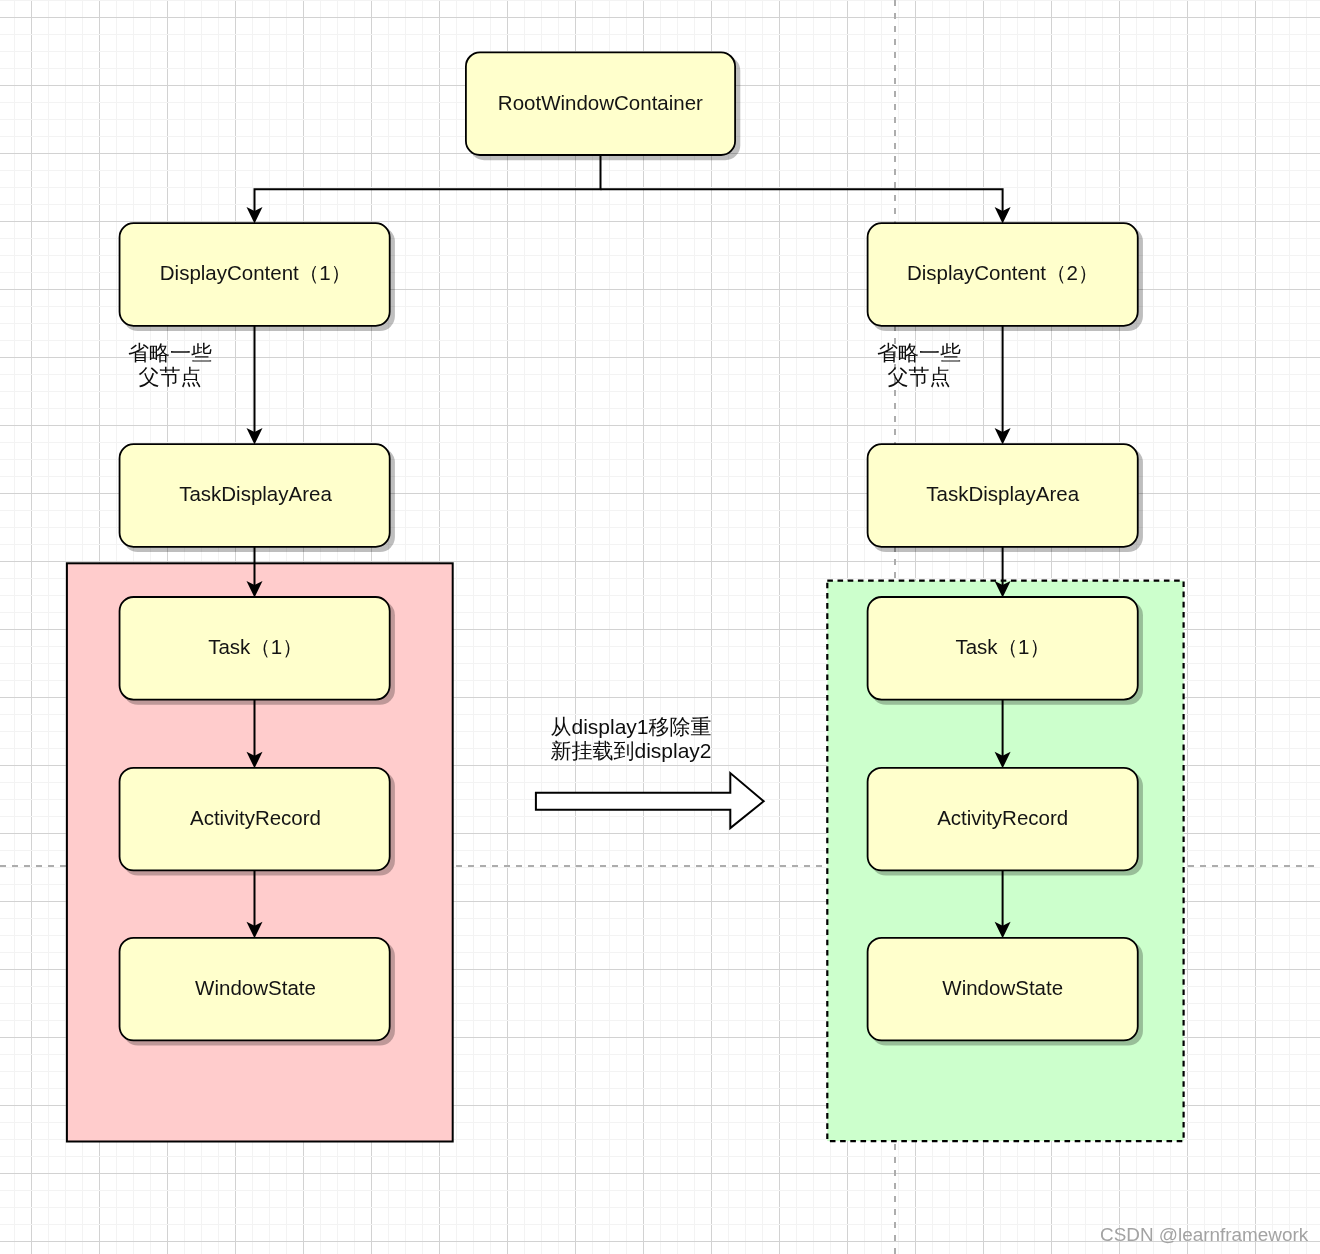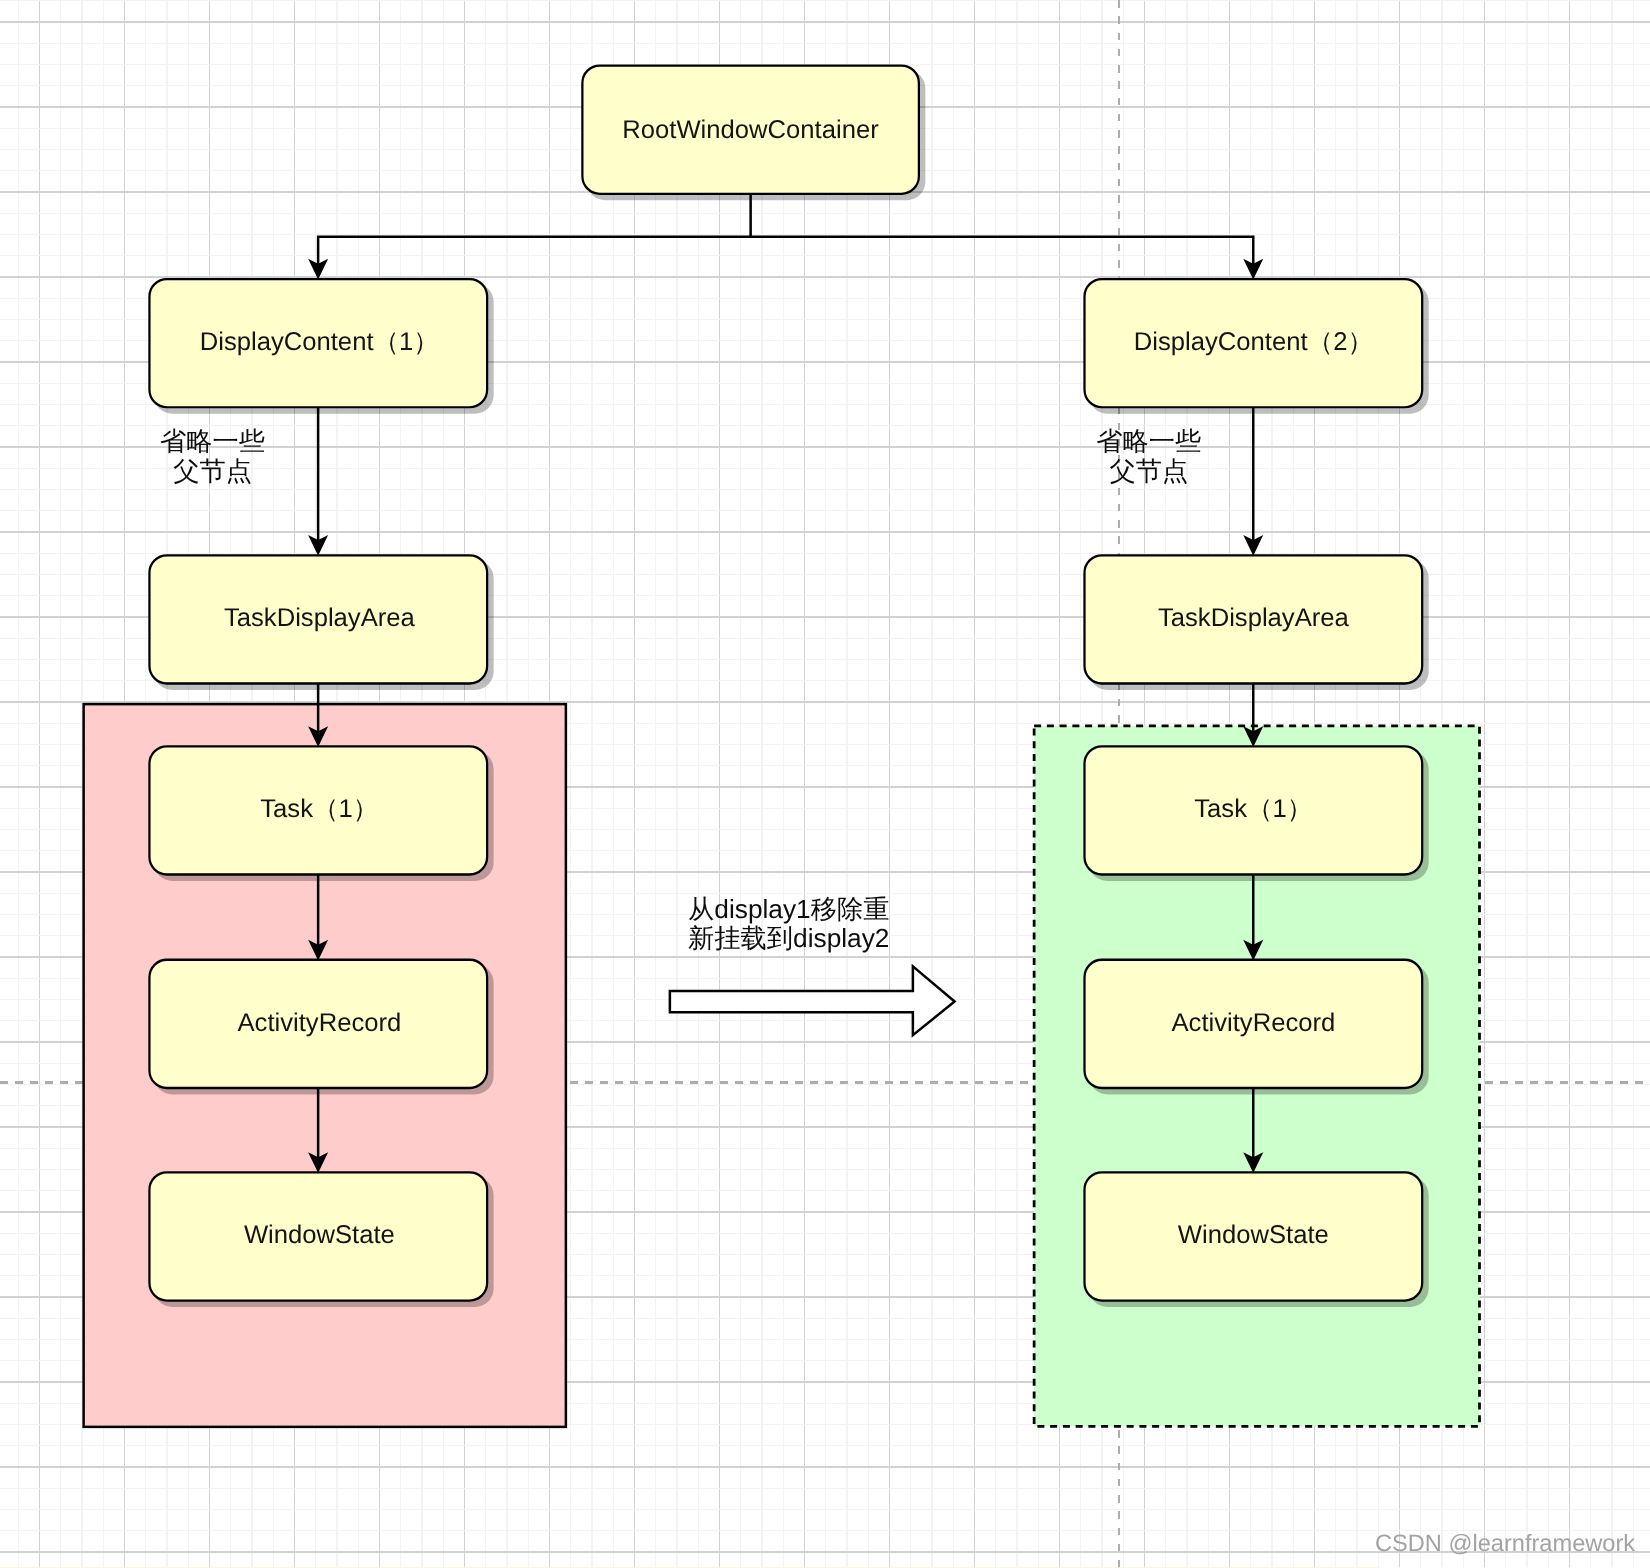--- a/index.html
+++ b/index.html
@@ -1,19 +1,19 @@
 <!DOCTYPE html>
 <html><head>
 <meta charset="utf-8">
 <title>WindowContainer hierarchy diagram</title>
 <style>
   html,body{margin:0;padding:0;background:#ffffff;}
   body{width:1320px;height:1254px;overflow:hidden;
        font-family:"Liberation Sans",sans-serif;}
-  #canvas{position:relative;width:1104px;height:1254px;background:#fde047;}
+  #canvas{position:relative;width:1104px;height:1254px;background:#4d7c0f;}
   svg.layer{position:absolute;left:0;top:0;width:1320px;height:1254px;display:block;}
   .nodelabel{font-family:"Liberation Sans",sans-serif;font-size:20.5px;fill:#141414;}
   .notelabel{font-family:"Liberation Sans",sans-serif;font-size:21px;fill:#0d0d0d;}
   .watermark{font-family:"Liberation Sans",sans-serif;font-size:18.9px;fill:#a3a3a3;}
 </style>
 </head>
 <body>
 
 <div id="canvas">
 

